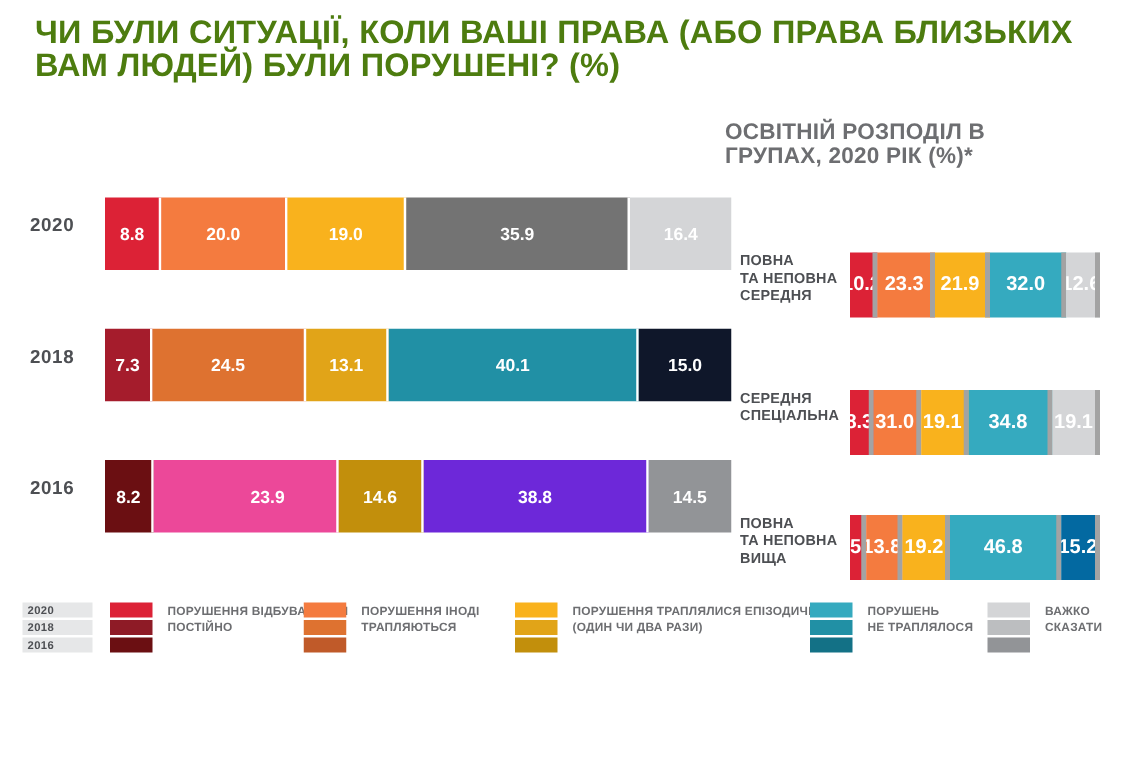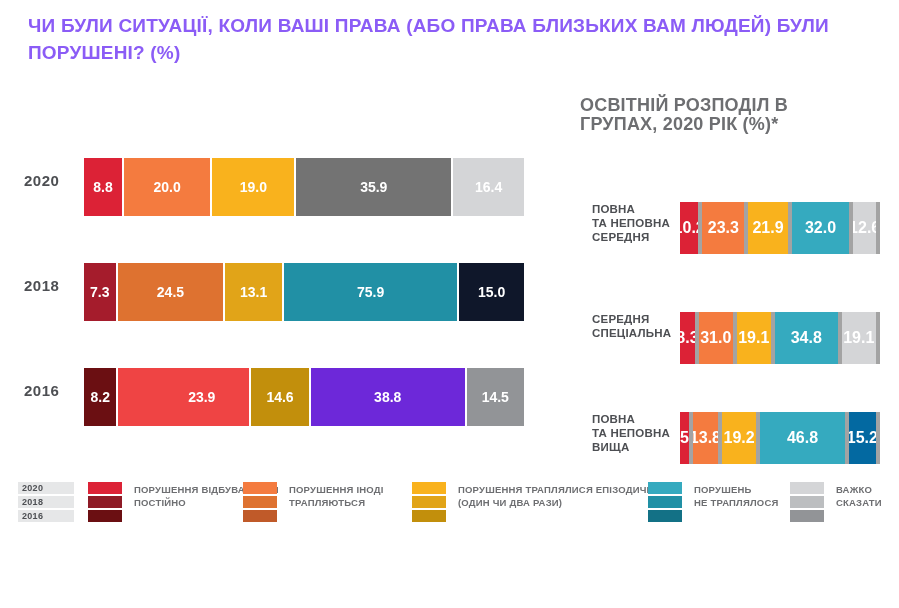--- a/index.html
+++ b/index.html
@@ -15,25 +15,25 @@
     color: #58595b;
     overflow: hidden;
   }
 
   
   .page-title {
     position: absolute;
     left: 28px;
     top: 12px;
     width: 850px;
-    font-size: 19px;
+    font-size: 26px;
     line-height: 27px;
     font-weight: bold;
     letter-spacing: 0.2px;
-    color: #8b5cf6;
+    color: #4d7c0f;
     text-transform: uppercase;
   }
 
   
   .left-panel {
     position: absolute;
     left: 0;
     top: 150px;
     width: 560px;
   }
@@ -48,21 +48,21 @@
     width: 54px;
     font-size: 15px;
     font-weight: bold;
     color: #4d4f53;
     letter-spacing: 0.5px;
   }
   .bar {
     position: absolute;
     left: 84px;
     top: 8px;
-    width: 440px;
+    width: 501px;
     height: 58px;
     display: flex;
   }
   .seg {
     position: relative;
     height: 100%;
     box-sizing: border-box;
     border-right: 2px solid #ffffff;
     display: flex;
     align-items: center;
@@ -190,29 +190,29 @@
         <div class="seg" style="flex: 35.9 0 0px; background: #737373;">35.9</div>
         <div class="seg" style="flex: 16.4 0 0px; background: rgb(212, 213, 215);">16.4</div>
       </div>
     </div>
     <div class="row">
       <div class="row-label">2018</div>
       <div class="bar">
         <div class="seg" style="flex: 7.3 0 0px; background: rgb(165, 28, 44);">7.3</div>
         <div class="seg" style="flex: 24.5 0 0px; background: rgb(222, 114, 48);">24.5</div>
         <div class="seg" style="flex: 13.1 0 0px; background: rgb(225, 164, 24);">13.1</div>
-        <div class="seg" style="flex: 40.1 0 0px; background: rgb(33, 144, 165);">75.9</div>
+        <div class="seg" style="flex: 40.1 0 0px; background: rgb(33, 144, 165);">40.1</div>
         <div class="seg" style="flex: 15 0 0px; background: #0f172a;">15.0</div>
       </div>
     </div>
     <div class="row">
       <div class="row-label">2016</div>
       <div class="bar">
         <div class="seg" style="flex: 8.2 0 0px; background: rgb(107, 15, 18);">8.2</div>
-        <div class="seg" style="flex: 23.9 0 0px; background: #ef4444; padding-left: 36px;">23.9</div>
+        <div class="seg" style="flex: 23.9 0 0px; background: #ec4899; padding-left: 36px;">23.9</div>
         <div class="seg" style="flex: 14.6 0 0px; background: rgb(194, 143, 12);">14.6</div>
         <div class="seg" style="flex: 38.8 0 0px; background: #6d28d9;">38.8</div>
         <div class="seg" style="flex: 14.5 0 0px; background: rgb(146, 148, 151);">14.5</div>
       </div>
     </div>
   </div>
 
 <div class="right-panel">
   <div class="right-title">ОСВІТНІЙ РОЗПОДІЛ В ГРУПАХ,
 2020 РІК (%)*</div>

